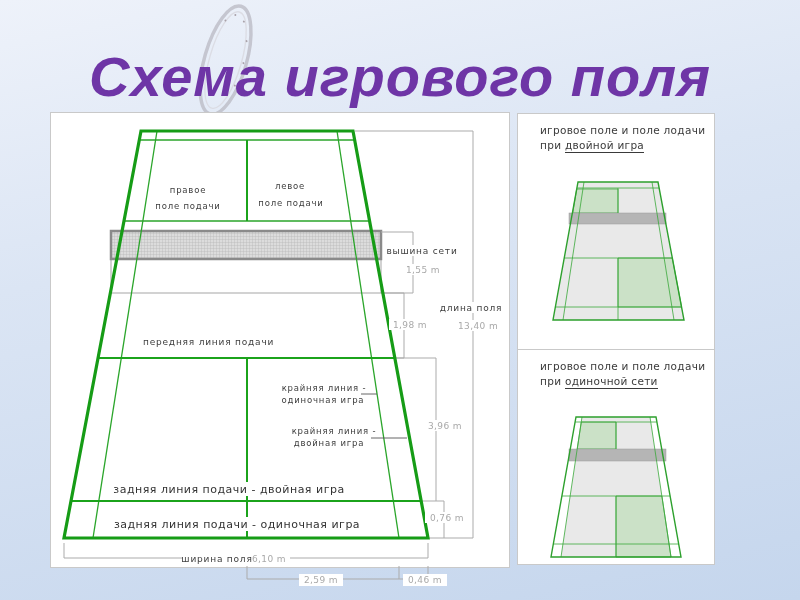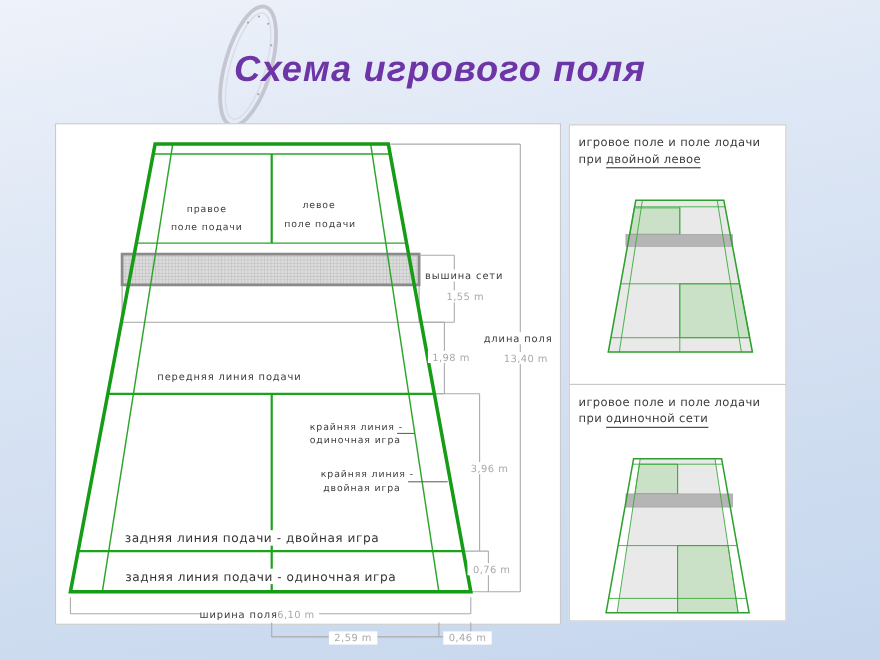--- a/index.html
+++ b/index.html
@@ -1,29 +1,29 @@
 <!DOCTYPE html>
 <html><head>
 <meta charset="utf-8">
 <style>
   html,body{margin:0;padding:0;background:#b9cde8;}
   .slide{position:relative;width:800px;height:600px;overflow:hidden;
     background:linear-gradient(168deg,#eef2fa 0%,#dbe5f4 38%,#c5d6ed 100%);
     font-family:"DejaVu Sans",sans-serif;}
   .title{position:absolute;top:44px;left:0;width:100%;text-align:center;
     font-family:"Liberation Sans",sans-serif;font-style:italic;font-weight:bold;
-    font-size:33px;color:#6e35a6;letter-spacing:1px;margin:0;}
+    font-size:56px;color:#6e35a6;letter-spacing:1px;margin:0;}
   .racket{position:absolute;left:170px;top:-8px;opacity:.8;}
   .main-panel{position:absolute;left:50px;top:112px;width:460px;height:456px;
     background:#fff;border:1px solid #c9c9c9;box-sizing:border-box;}
   .side-panel{position:absolute;left:517px;top:113px;width:198px;}
   .side-box{background:#fff;border:1px solid #c9c9c9;box-sizing:border-box;width:198px;}
   .side-box.doubles{height:237px;}
   .side-box.singles{height:216px;margin-top:-1px;}
-  .side-title{padding:9px 5px 0 8px;font-size:10.5px;line-height:15px;
+  .side-title{padding:9px 5px 0 22px;font-size:10.5px;line-height:15px;
     color:#3a3a3a;letter-spacing:.3px;}
   .side-title .u{border-bottom:1px solid #3a3a3a;padding-bottom:1px;}
   .mini-svg{display:block;margin:0;}
   
   text{font-family:"DejaVu Sans",sans-serif;}
   .lbl{fill:#3c3c3c;font-size:8.5px;letter-spacing:.8px;}
   .lblb{fill:#333;font-size:11px;letter-spacing:.5px;}
   .dimname{fill:#3c3c3c;font-size:9px;letter-spacing:.8px;}
   .val{fill:#a9a9a9;font-size:9px;letter-spacing:.4px;}
   .gray{stroke:#ababab;stroke-width:1;fill:none;}
@@ -142,21 +142,21 @@
         <text class="val" x="374" y="470">0,46 m</text>
       </g>
     </svg>
   </div>
 
   <div class="side-panel">
 
     <div class="side-box doubles">
       <div class="side-title">
         <span>игровое  поле  и  поле  лодачи</span><br>
-        <span>при </span><span class="u">двойной  левое</span>
+        <span>при </span><span class="u">двойной  игра</span>
       </div>
       <svg class="mini-svg" width="196" height="190" viewBox="0 0 196 190">
         <polygon class="mfill" points="60,29 140,29 166,167 35,167"></polygon>
         <polygon class="mgreen" points="100,36 58.7,36 54.7,60 100,60"></polygon>
         <polygon class="mgreen" points="100,105 154.3,105 163.6,154 100,154"></polygon>
         <rect class="mnet" x="51" y="60" width="97" height="11"></rect>
         <g>
           <line class="mg0" x1="66" y1="29" x2="45" y2="167"></line>
           <line class="mg0" x1="134" y1="29" x2="156" y2="167"></line>
           <line class="mg0" x1="58.9" y1="35" x2="141.1" y2="35"></line>

